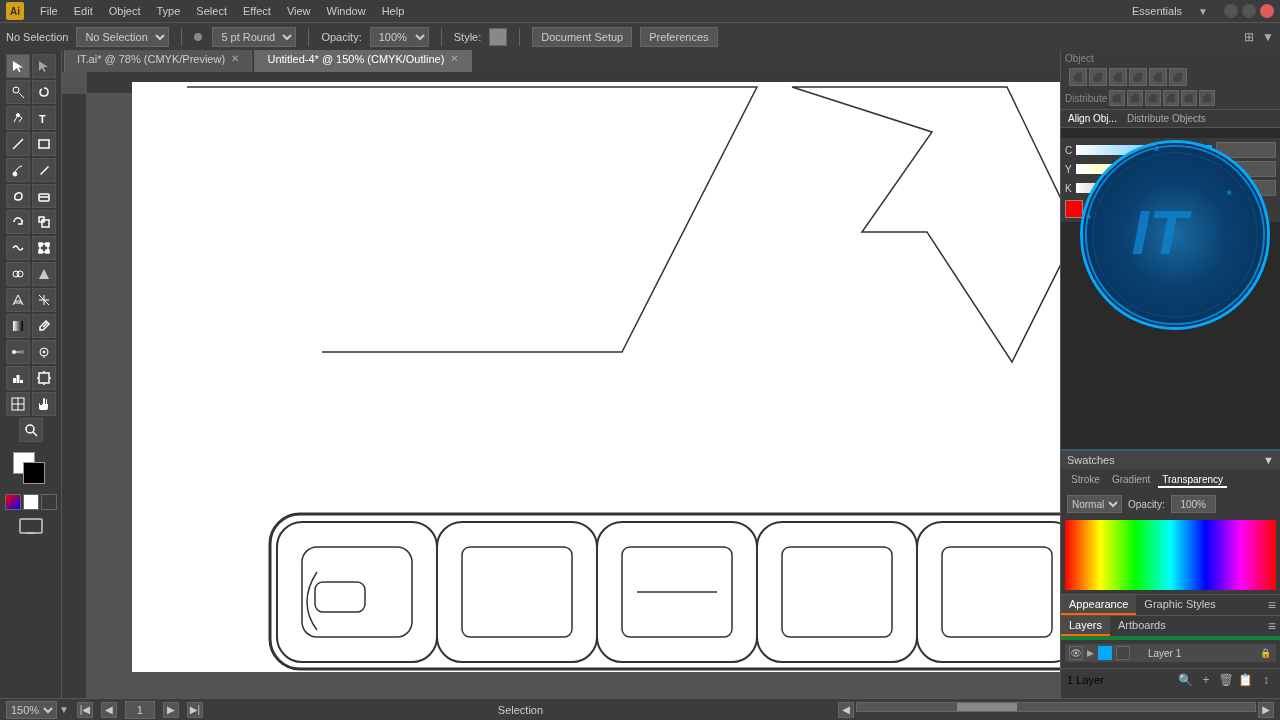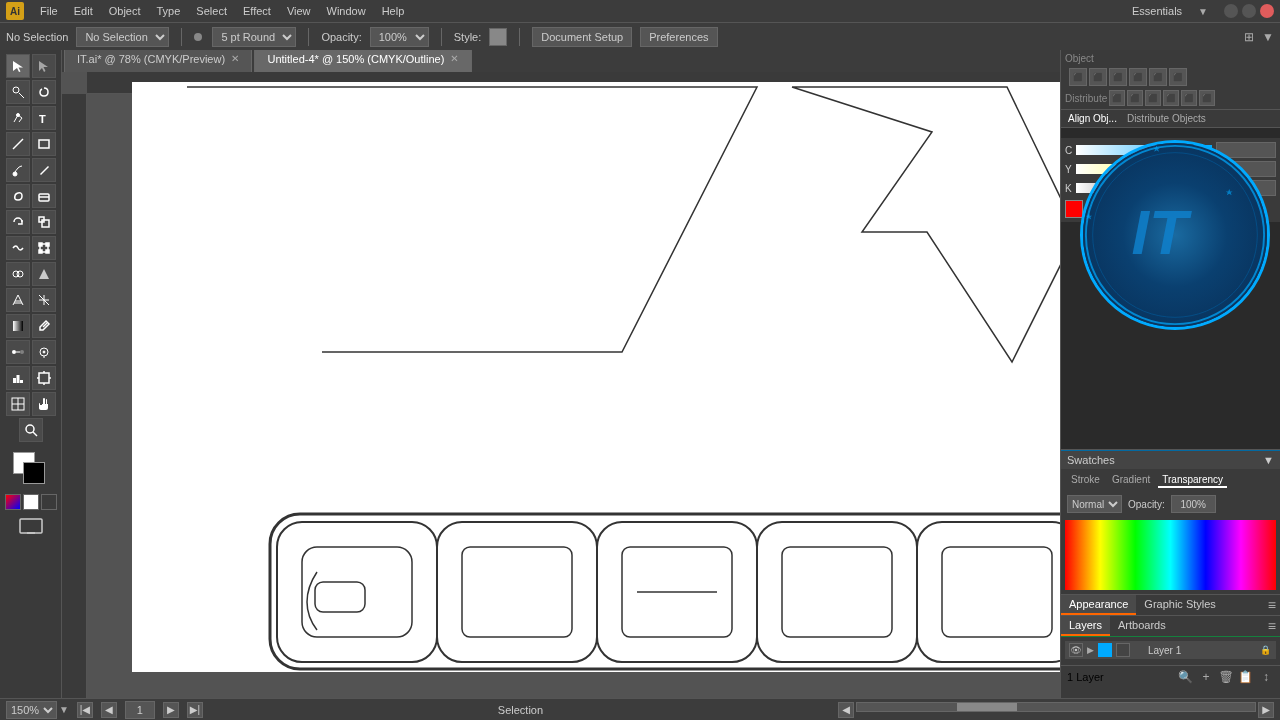--- a/index.html
+++ b/index.html
@@ -641,21 +641,21 @@
     </div>
 
     <div id="appearance-panel">
       <div class="appear-tabs">
         <div class="appear-tab active">Appearance</div>
         <div class="appear-tab">Graphic Styles</div>
         <span style="flex:1"></span>
         <span style="color:#aaa;cursor:pointer;padding:2px 4px;font-size:14px;">≡</span>
       </div>
 
-      <div style="display:flex;background:#3a3a3a;border-bottom:1px solid #15803d;">
+      <div style="display:flex;background:#3a3a3a;border-bottom:4px solid #15803d;">
         <div class="appear-tab active">Layers</div>
         <div class="appear-tab">Artboards</div>
         <span style="flex:1"></span>
         <span style="color:#aaa;cursor:pointer;padding:2px 4px;font-size:14px;">≡</span>
       </div>
 
       <div class="appear-content">
         <div class="layer-item">
           <div class="layer-eye">👁</div>
           <span class="layer-arrow">▶</span>

